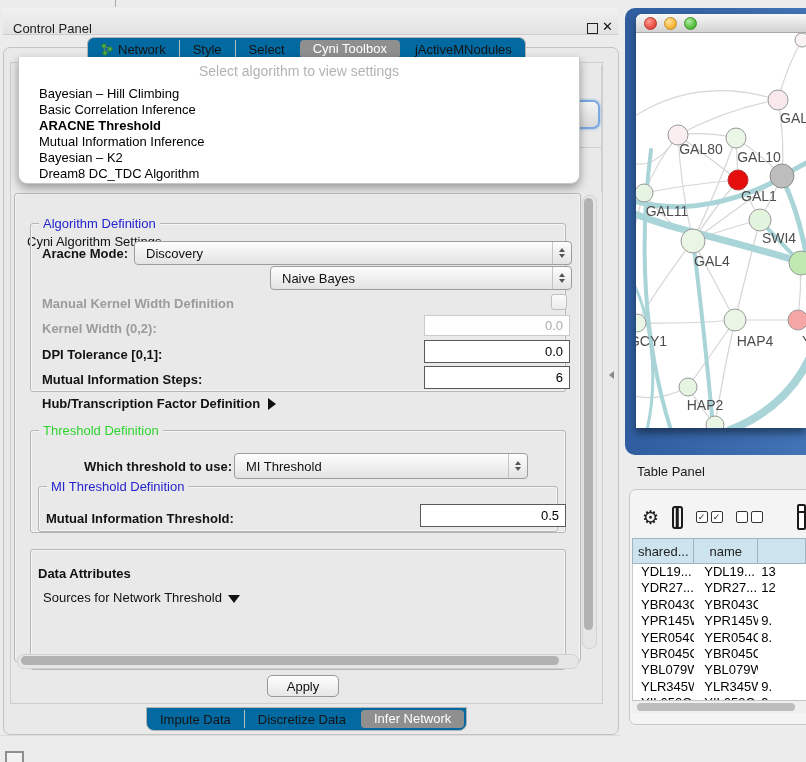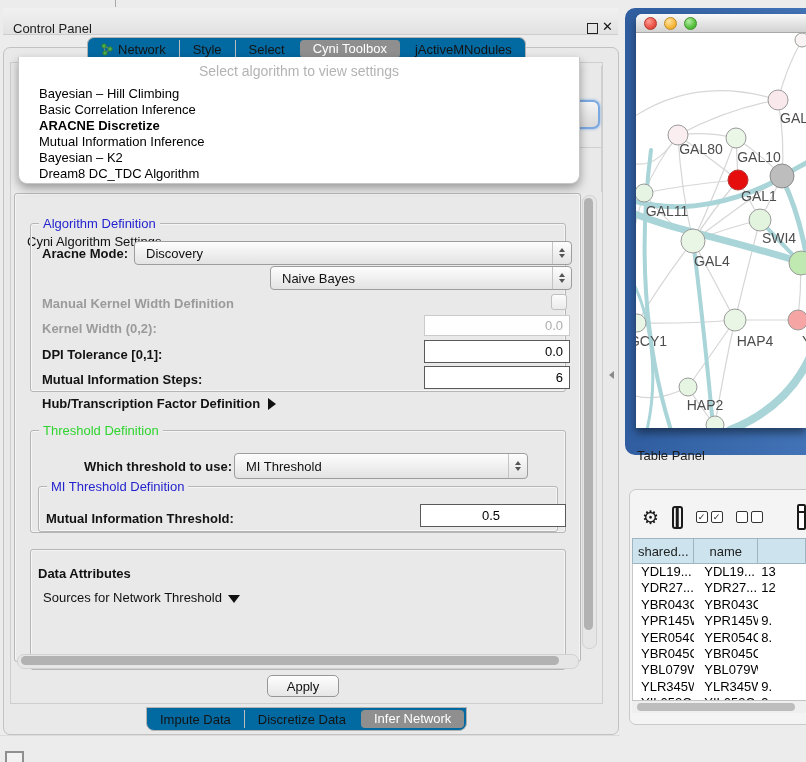--- a/index.html
+++ b/index.html
@@ -76,21 +76,21 @@
   
   .net-frame{left:625px;top:8px;width:181px;height:447px;background:linear-gradient(90deg,#2f5d9f,#4273b6);border-radius:10px 0 0 10px;}
   .net-window{left:636px;top:14px;width:170px;height:414px;background:#fff;border-radius:6px 0 0 0;box-shadow:0 5px 9px rgba(0,0,0,.45);}
   .net-titlebar{left:636px;top:14px;width:170px;height:19px;background:linear-gradient(#f8f8f8,#d2d2d2);border-bottom:1px solid #a8a8a8;border-radius:6px 0 0 0;display:flex;align-items:center;gap:7px;padding-left:8px;box-sizing:border-box;}
   .tl{width:13px;height:13px;border-radius:50%;}
   .tl-red{background:radial-gradient(circle at 35% 30%,#ff9d95,#ea5246 60%,#c93a31);border:1px solid #b5352d;box-sizing:border-box;}
   .tl-yellow{background:radial-gradient(circle at 35% 30%,#ffe2a0,#f6b73c 60%,#d59b27);border:1px solid #c08d24;box-sizing:border-box;}
   .tl-green{background:radial-gradient(circle at 35% 30%,#b5eca6,#57c13f 60%,#3f9e2c);border:1px solid #3c9328;box-sizing:border-box;}
   #net-svg{position:absolute;left:636px;top:33px;width:170px;height:395px;}
   
-  .tp-title{left:637px;top:448px;font-size:13px;color:#1b1b1b;}
+  .tp-title{left:637px;top:464px;font-size:13px;color:#1b1b1b;}
   .tpanel{left:629px;top:489px;width:190px;height:234px;background:#f4f4f4;border:1px solid #c9c9c9;border-radius:7px;}
   .tp-toolbar{left:629px;top:500px;width:177px;height:34px;display:flex;align-items:center;gap:13px;padding-left:13px;box-sizing:border-box;}
   .gear{font-size:19px;color:#1a1a1a;line-height:19px;}
   .cols-icon{width:22px;height:19px;border:2.5px solid #1a1a1a;border-radius:3px;position:relative;}
   .cols-icon:before{content:"";position:absolute;left:50%;top:0;width:2.5px;height:100%;background:#1a1a1a;transform:translateX(-50%);}
   .chk-pair{display:flex;gap:3px;}
   .chk{width:10px;height:10px;border:1.5px solid #333;border-radius:2px;font-size:9px;line-height:10px;text-align:center;color:#222;background:#fff;}
   .sheet-icon{width:18px;height:22px;border:2.5px solid #1a1a1a;border-radius:2px;position:relative;background:#fff;}
   .sheet-icon:before{content:"";position:absolute;left:0;top:5px;width:100%;height:2px;background:#1a1a1a;}
   .ttable{left:632px;top:538px;width:174px;}
@@ -199,21 +199,21 @@
     <span class="combo-text">MI Threshold</span>
     <span class="stepper">
         <i class="tri-up"></i>
         <i class="tri-down"></i>
       </span>
   </div>
   <div class="group mi-group">
     <span class="group-label lbl-blue">MI Threshold Definition</span>
   </div>
   <span class="field-label" style="left:46px;top:511px;">Mutual Information Threshold:</span>
-  <input class="tinput abs" style="left: 420px; top: 504px; width: 146px; height: 23px; text-align: center;" readonly="" value="0.5">
+  <input class="tinput abs" style="left: 420px; top: 504px; width: 146px; height: 23px;" readonly="" value="0.5">
 
   <div class="group sources-group">
     <span class="group-label lbl-black"><span>Sources for Network Threshold</span><i class="tri-downbig"></i></span>
   </div>
   <span class="abs attr-title">Data Attributes</span>
 
   <div class="abs vscroll">
       <div class="vscroll-thumb"></div>
     </div>
   <div class="abs hscroll">
@@ -235,21 +235,21 @@
 
   <div class="abs bottom-line"></div>
   <div class="abs bl-icon"></div>
   <div class="abs resize-tick"></div>
 
   <div class="abs popup">
     <div class="popup-placeholder">Select algorithm to view settings</div>
     <div class="popup-items" id="algo-options">
         <div class="popup-item">Bayesian – Hill Climbing</div>
         <div class="popup-item">Basic Correlation Inference</div>
-        <div class="popup-item bold">ARACNE Discretize</div>
+        <div class="popup-item bold">ARACNE Threshold</div>
         <div class="popup-item">Mutual Information Inference</div>
         <div class="popup-item">Bayesian – K2</div>
         <div class="popup-item">Dream8 DC_TDC Algorithm</div>
       </div>
   </div>
 
   <div class="abs net-frame"></div>
   <div class="abs net-window"></div>
   <div class="abs net-titlebar">
     <span class="tl tl-red"></span>

